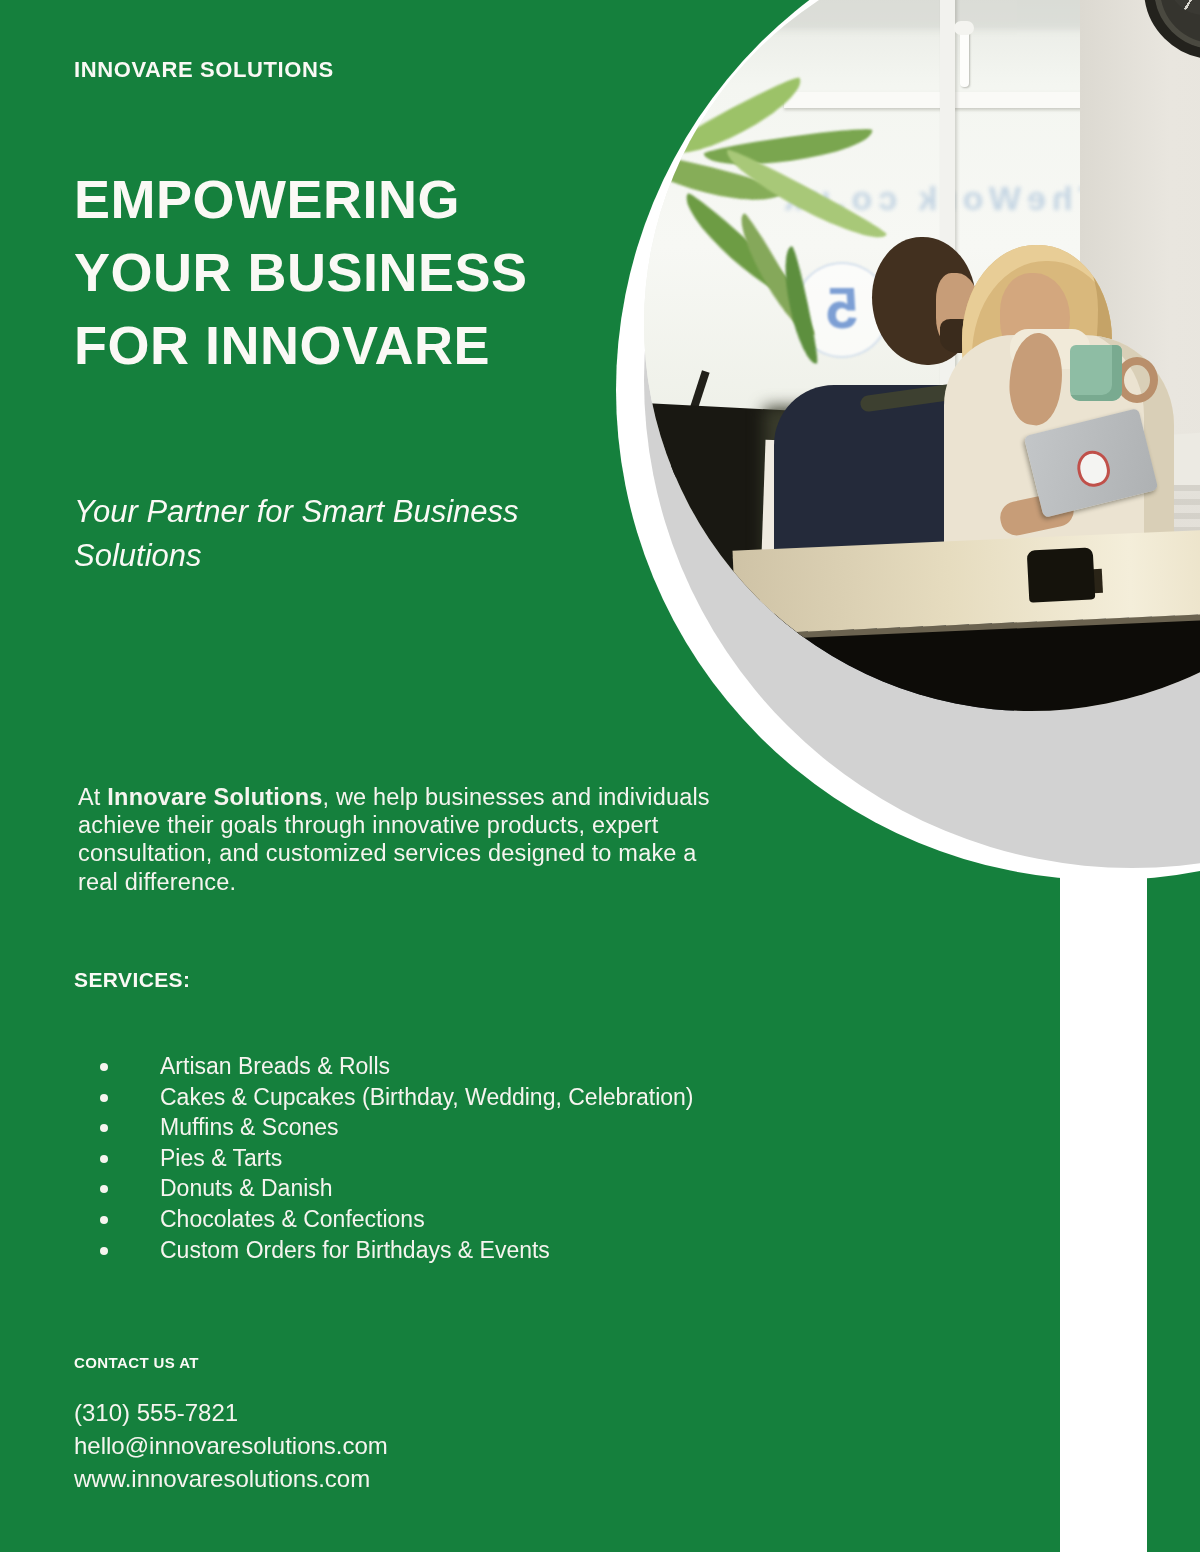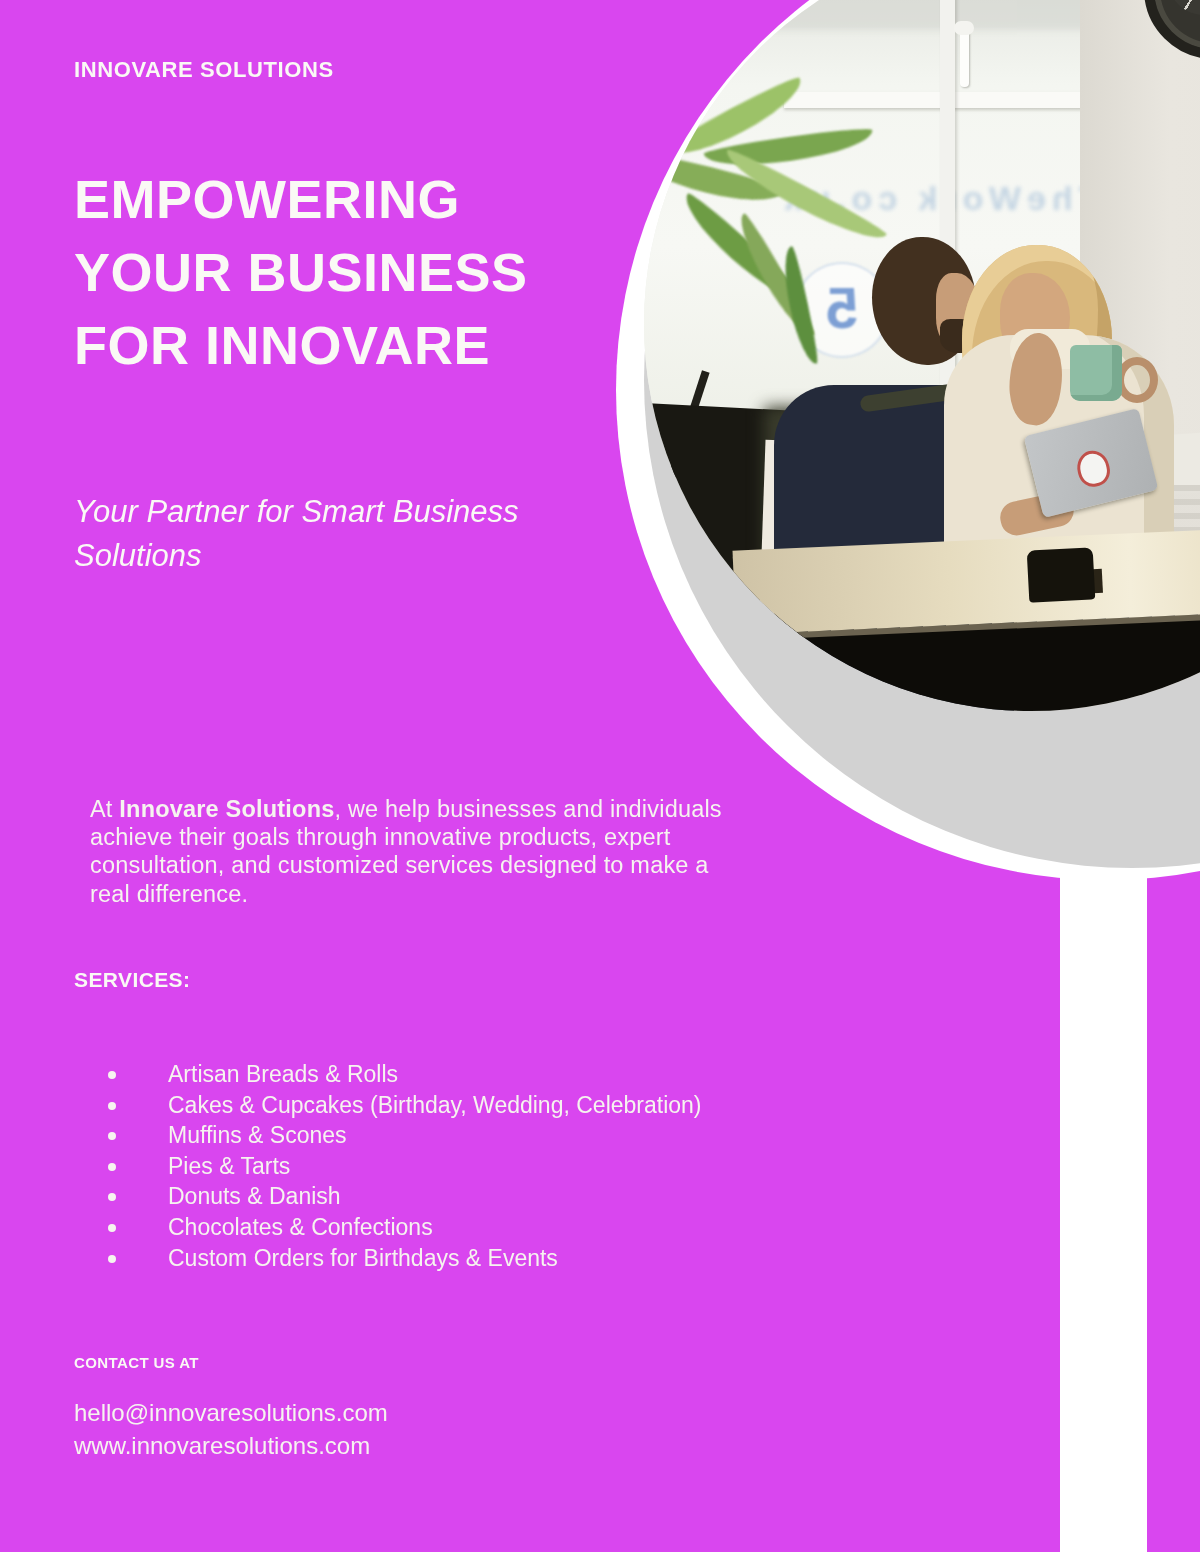--- a/index.html
+++ b/index.html
@@ -1,19 +1,19 @@
 <!DOCTYPE html>
 <html><head>
 <meta charset="utf-8">
 <style>
   html,body{margin:0;padding:0;background:#111;}
   .page{
     position:relative;
     width:1200px;height:1552px;
-    background:#d946ef;
+    background:#15803d;
     overflow:hidden;
     font-family:"Liberation Sans","DejaVu Sans",sans-serif;
     color:#faf9f5;
   }
   
   .accent-bar{
     position:absolute;left:1060px;top:640px;width:87px;bottom:0;
     background:#ffffff;z-index:1;
   }
   .disc{position:absolute;border-radius:50%;}
@@ -88,21 +88,21 @@
   .content{position:absolute;inset:0;z-index:10;}
   .logo{position:absolute;left:74px;top:57px;font-size:22px;font-weight:800;letter-spacing:.6px;}
   .headline{position:absolute;left:74px;top:163px;font-size:54px;font-weight:800;line-height:1.35;letter-spacing:.5px;}
   .headline span{display:block;}
   .tagline{position:absolute;left:74px;top:490px;width:545px;font-size:31px;font-style:italic;
     font-weight:500;line-height:1.42;}
   .about{position:absolute;left:74px;top:779px;width:650px;font-size:23.5px;line-height:1.2;
     letter-spacing:.2px;color:#f6f4ef;}
   .about b{font-weight:700;}
   .svc-heading{position:absolute;left:74px;top:968px;font-size:21px;font-weight:800;letter-spacing:.4px;}
-  .svc-list{position:absolute;left:74px;top:1043px;margin:16px;padding:0;list-style:none;
+  .svc-list{position:absolute;left:74px;top:1043px;margin:8px;padding:0;list-style:none;
     font-size:23px;line-height:30.6px;color:#f6f4ef;}
   .svc-list li{position:relative;padding-left:78px;}
   .svc-list li::before{content:"";position:absolute;left:18px;top:12px;width:8px;height:8px;
     border-radius:50%;background:#f6f4ef;}
   .contact-heading{position:absolute;left:74px;top:1354px;font-size:15px;font-weight:800;letter-spacing:.4px;}
   .contact-lines{position:absolute;left:74px;top:1396px;font-size:24px;line-height:33px;color:#f6f4ef;}
   .contact-lines div{display:block;}
 </style>
 </head>
 <body>
@@ -169,37 +169,38 @@
     <div class="logo">INNOVARE SOLUTIONS</div>
 
     <h1 class="headline" style="margin:0;">
       <span>EMPOWERING</span>
       <span>YOUR BUSINESS</span>
       <span>FOR INNOVARE</span>
     </h1>
 
     <div class="tagline">Your Partner for Smart Business Solutions</div>
 
-    <p class="about" style="margin:16px;">
+    <p class="about" style="margin:4px;">
       <span>At </span><b>Innovare Solutions</b><span>, we help businesses and individuals achieve their goals through innovative products, expert consultation, and customized services designed to make a real difference.</span>
     </p>
 
     <div class="svc-heading">SERVICES:</div>
 
     <ul class="svc-list">
       <li>Artisan Breads &amp; Rolls</li>
       <li>Cakes &amp; Cupcakes (Birthday, Wedding, Celebration)</li>
       <li>Muffins &amp; Scones</li>
       <li>Pies &amp; Tarts</li>
       <li>Donuts &amp; Danish</li>
       <li>Chocolates &amp; Confections</li>
       <li>Custom Orders for Birthdays &amp; Events</li>
     </ul>
 
     <div class="contact-heading">CONTACT US AT</div>
 
     <div class="contact-lines">
+      <div>(310) 555-7821</div>
       <div>hello@innovaresolutions.com</div>
       <div>www.innovaresolutions.com</div>
     </div>
 
   </div>
 </div>
 
 </body></html>

